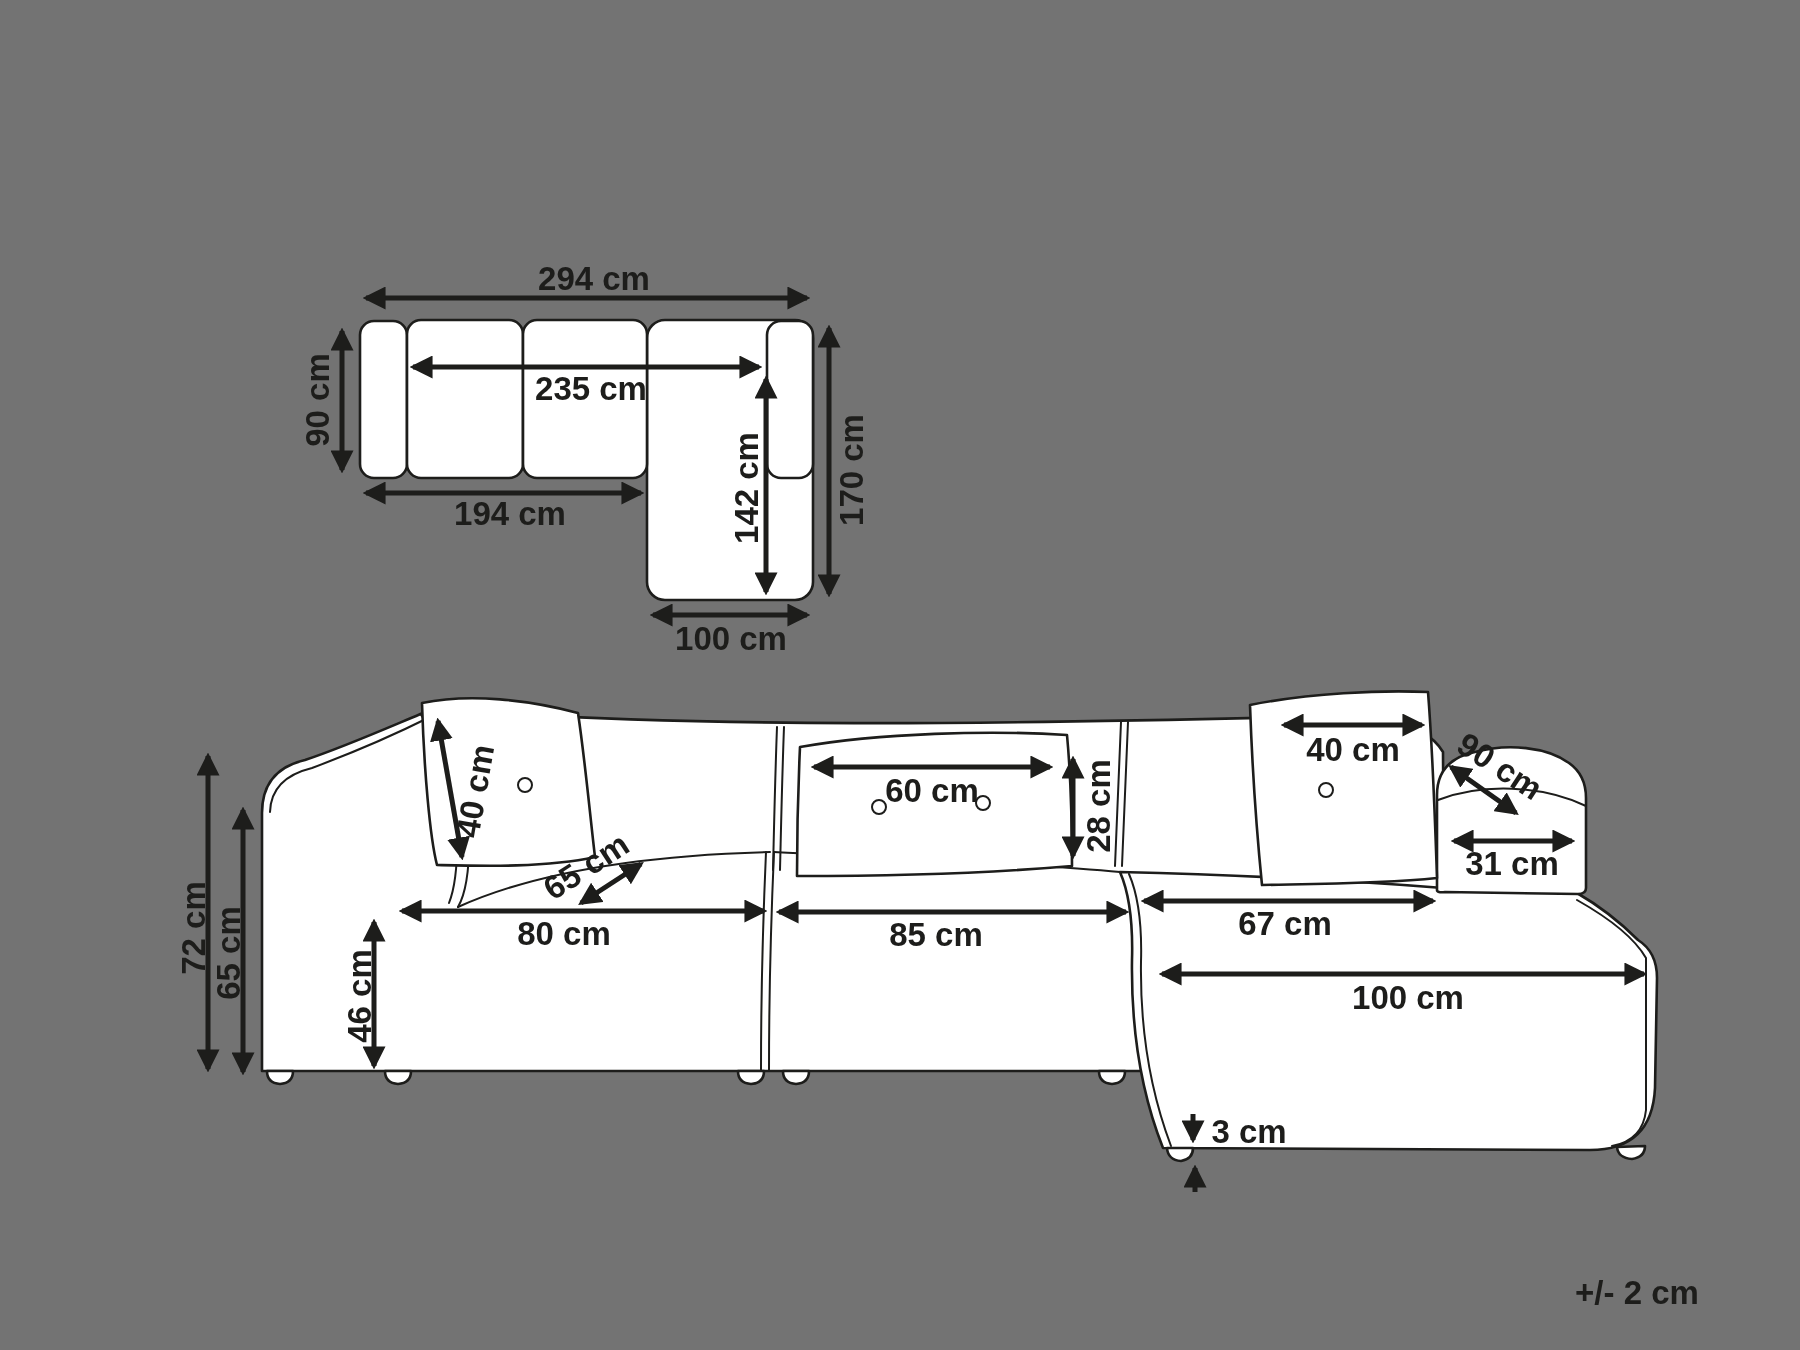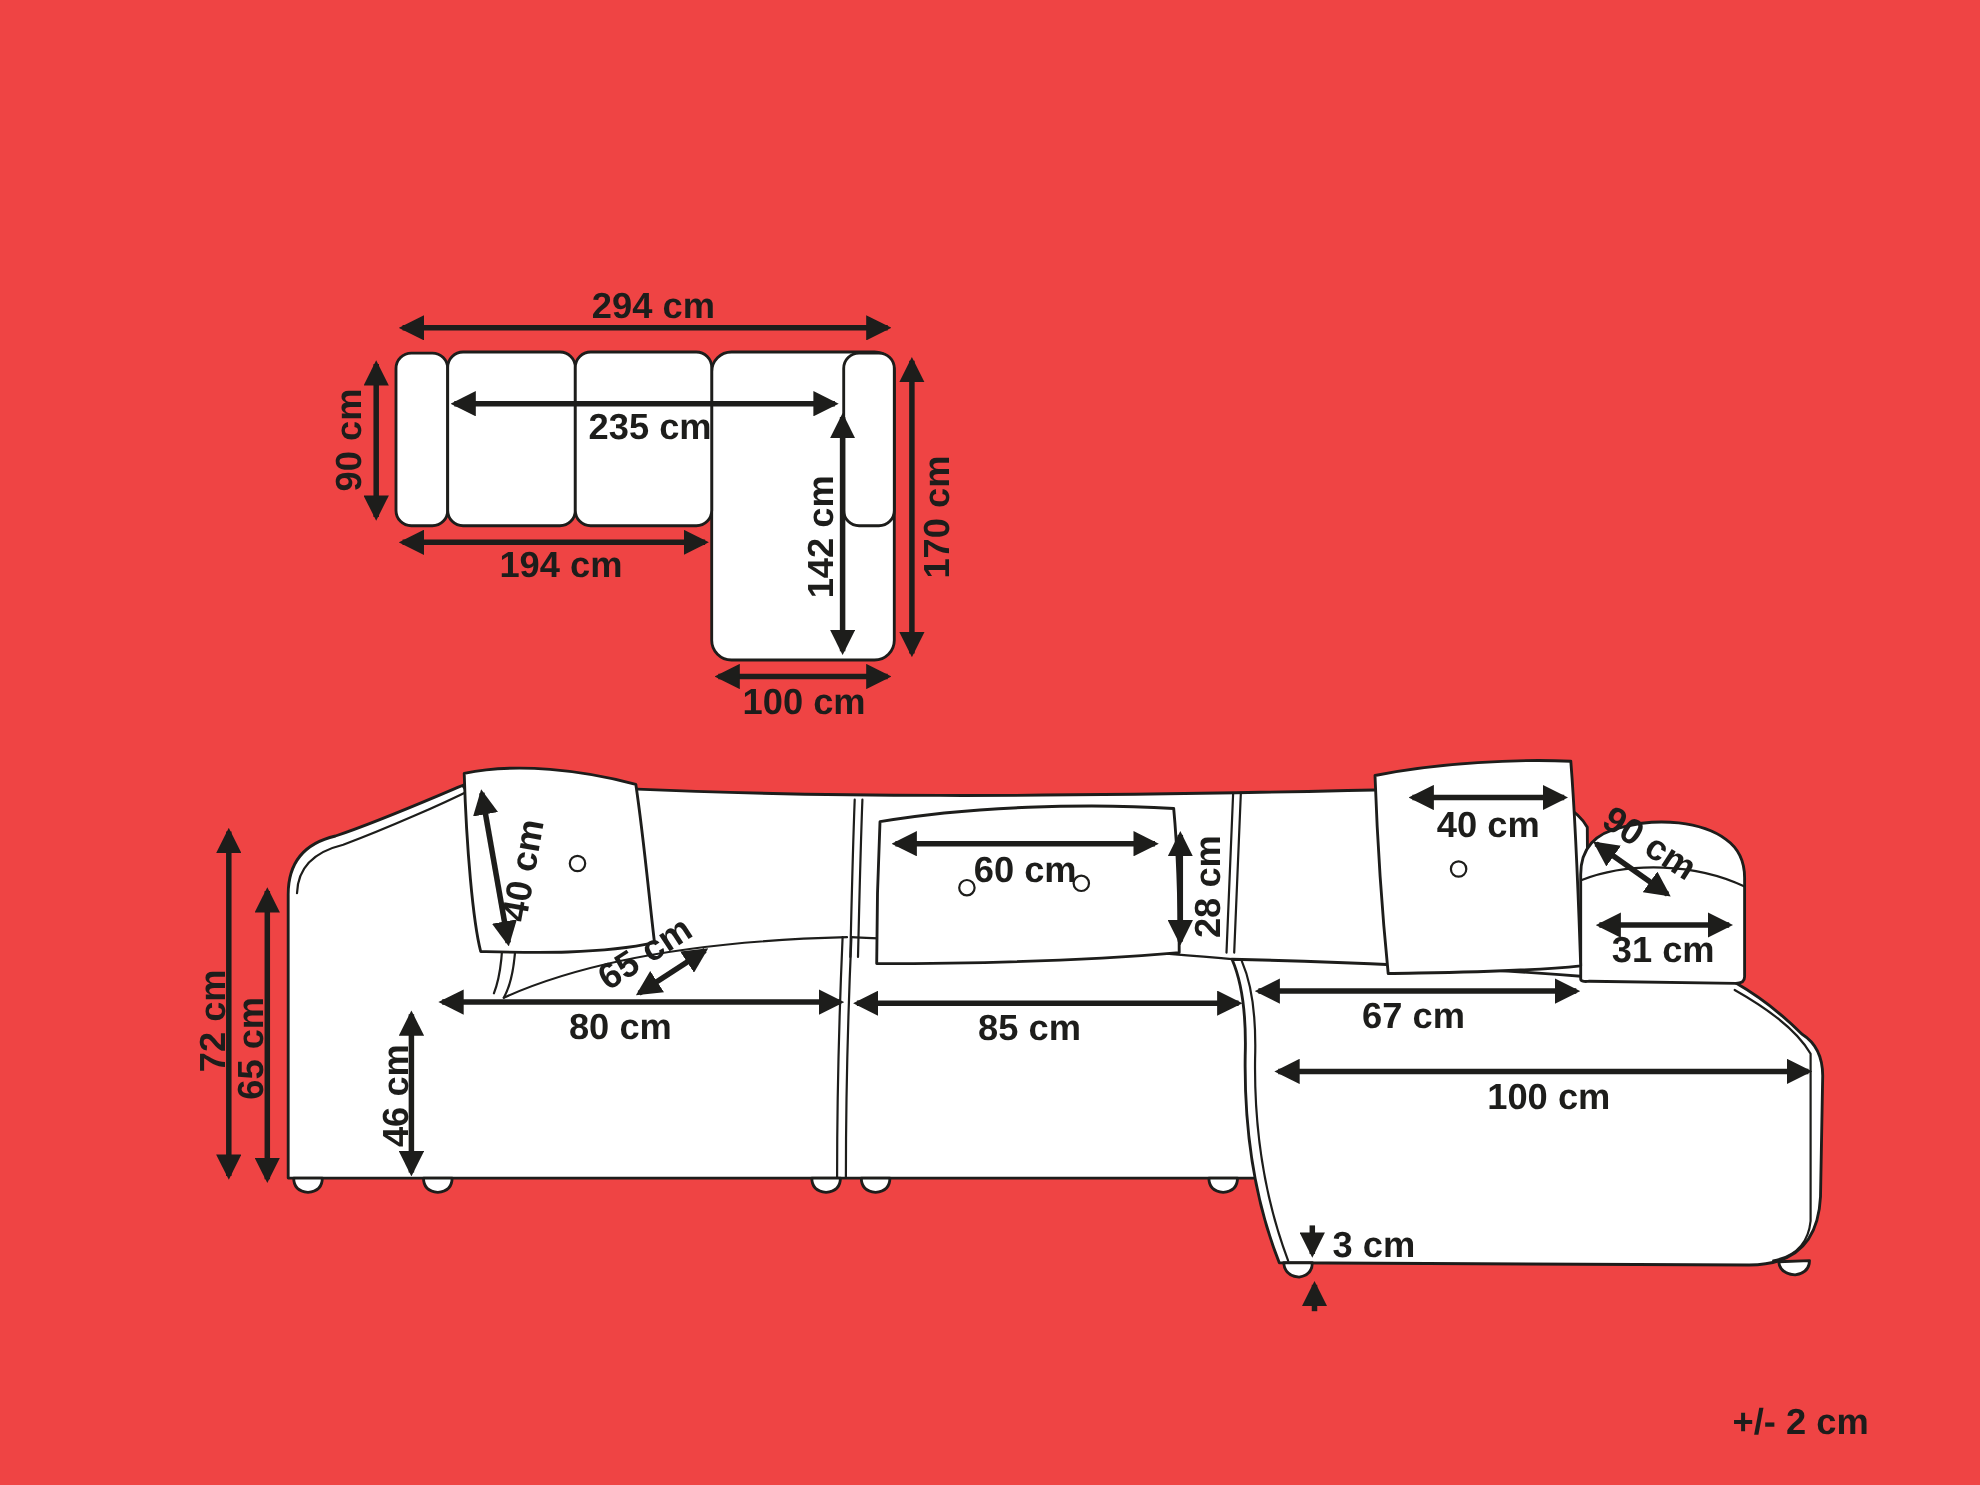--- a/index.html
+++ b/index.html
@@ -1,19 +1,19 @@
 <!DOCTYPE html>
 <html><head>
 <meta charset="utf-8">
 <style>
   html,body{margin:0;padding:0;background:#ffffff;}
   .stage{
     position:relative;
     width:1800px;height:1350px;
-    background:#ef4444;
+    background:#737373;
     font-family:"Liberation Sans", sans-serif;
     overflow:hidden;
   }
   svg{display:block;}
   .dim-label{
     font-family:"Liberation Sans", sans-serif;
     font-weight:bold;
     font-size:33px;
     fill:#1d1d1b;
   }

